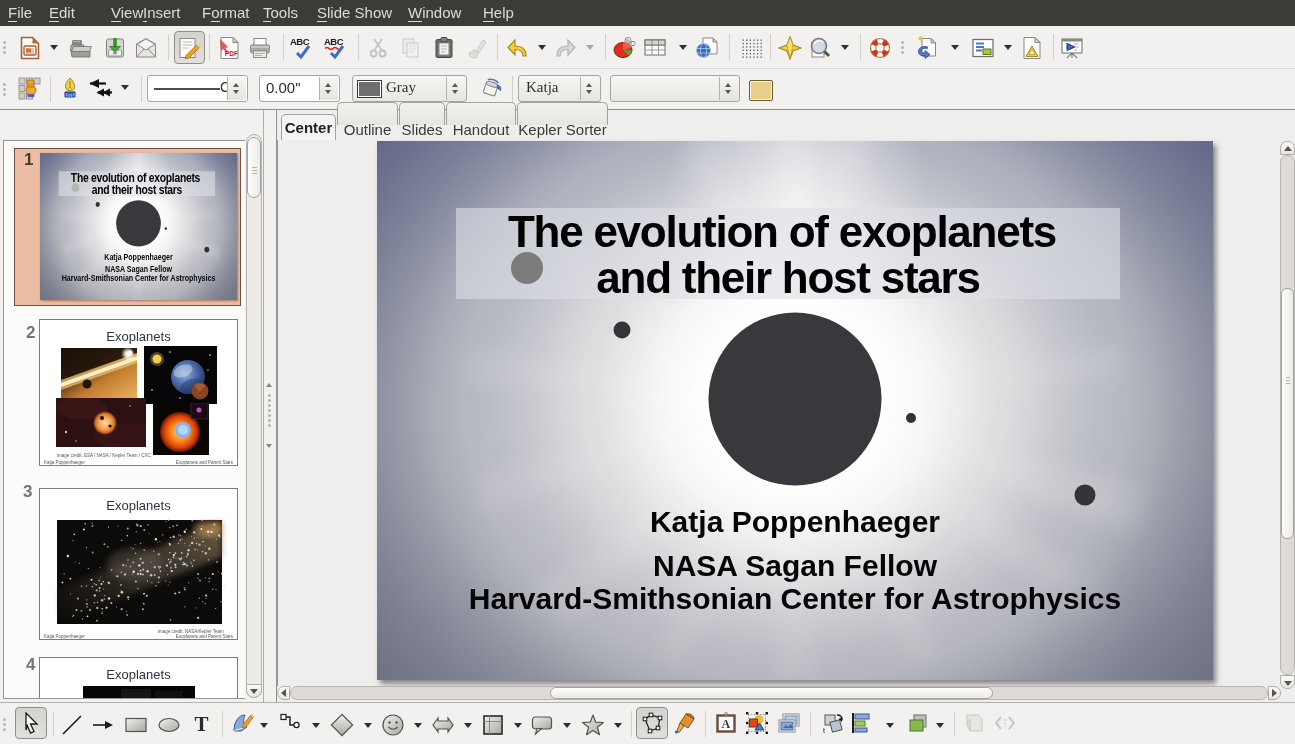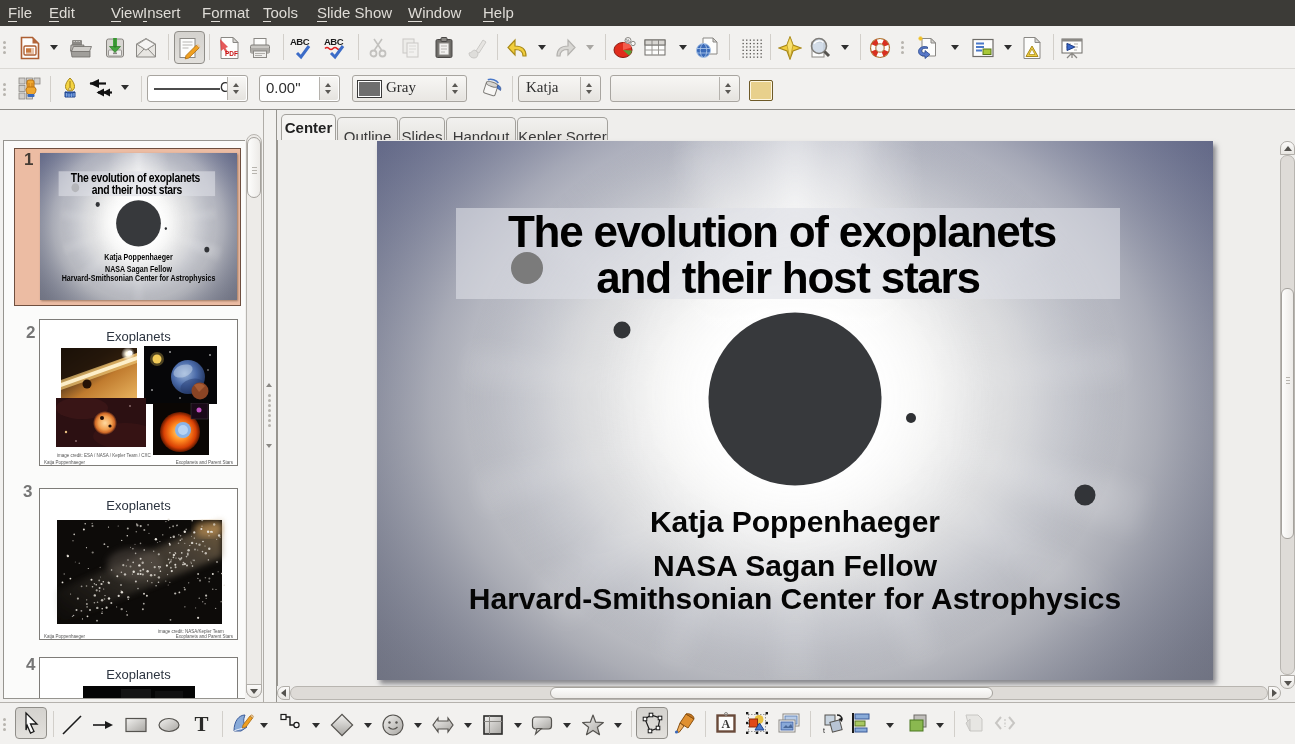--- a/index.html
+++ b/index.html
@@ -25,21 +25,21 @@
 
 #panelhdr{position:absolute;left:0;top:110px;width:263px;height:30px;background:#f2f1ef;}
 #panelhdr b{position:absolute;left:8px;top:3px;font-size:16px;color:#3e4246;}
 #panelhdr .x{position:absolute;left:247px;top:2px;font-size:15px;color:#4a4a4a;font-weight:bold;}
 #plist{position:absolute;left:3px;top:140px;width:242px;height:559px;background:#fbfbfa;border:1px solid #96948f;border-right:none;box-sizing:border-box;overflow:hidden;}
 #topline{position:absolute;left:0;top:109px;width:1295px;height:1px;background:#8f8d89;}
 #splitter{position:absolute;left:263px;top:110px;width:14px;height:592px;background:#f2f1ef;}
 #workspace{position:absolute;left:277px;top:110px;width:1018px;height:592px;background:#efeeec;}
 #drawbar{position:absolute;left:0;top:702px;width:1295px;height:42px;background:#f2f1ef;border-top:1px solid #b5b2ad;box-sizing:border-box;}
 
-.tab{position:absolute;top:117px;height:23px;background:linear-gradient(#f2f1ef,#e7e5e1);border:1px solid #a3a19c;border-bottom:none;border-radius:5px 5px 0 0;font-size:15px;color:#3a3a3a;text-align:center;box-sizing:border-box;padding-top:10px;}
+.tab{position:absolute;top:102px;height:23px;background:linear-gradient(#f2f1ef,#e7e5e1);border:1px solid #a3a19c;border-bottom:none;border-radius:5px 5px 0 0;font-size:15px;color:#3a3a3a;text-align:center;box-sizing:border-box;padding-top:18px;}
 .tabact{top:114px;height:26px;background:#f5f4f2;font-weight:bold;color:#222;padding-top:4px;}
 
 #canvas{position:absolute;left:277px;top:140px;width:1002px;height:546px;background:#efeeec;border-left:1px solid #9a2;border-left-color:#999690;}
 
 .sbtrough{position:absolute;background:#dedbd7;border:1px solid #b8b5b0;box-sizing:border-box;}
 .sbthumb{position:absolute;background:linear-gradient(90deg,#fdfdfc,#eceae7);border:1px solid #a5a29d;box-sizing:border-box;}
 .sbbtn{position:absolute;background:linear-gradient(#fbfaf9,#e8e6e2);border:1px solid #b0ada8;box-sizing:border-box;}
 .tri{position:absolute;width:0;height:0;}
 
 .slide{position:absolute;background:#5d6380;overflow:hidden;}

